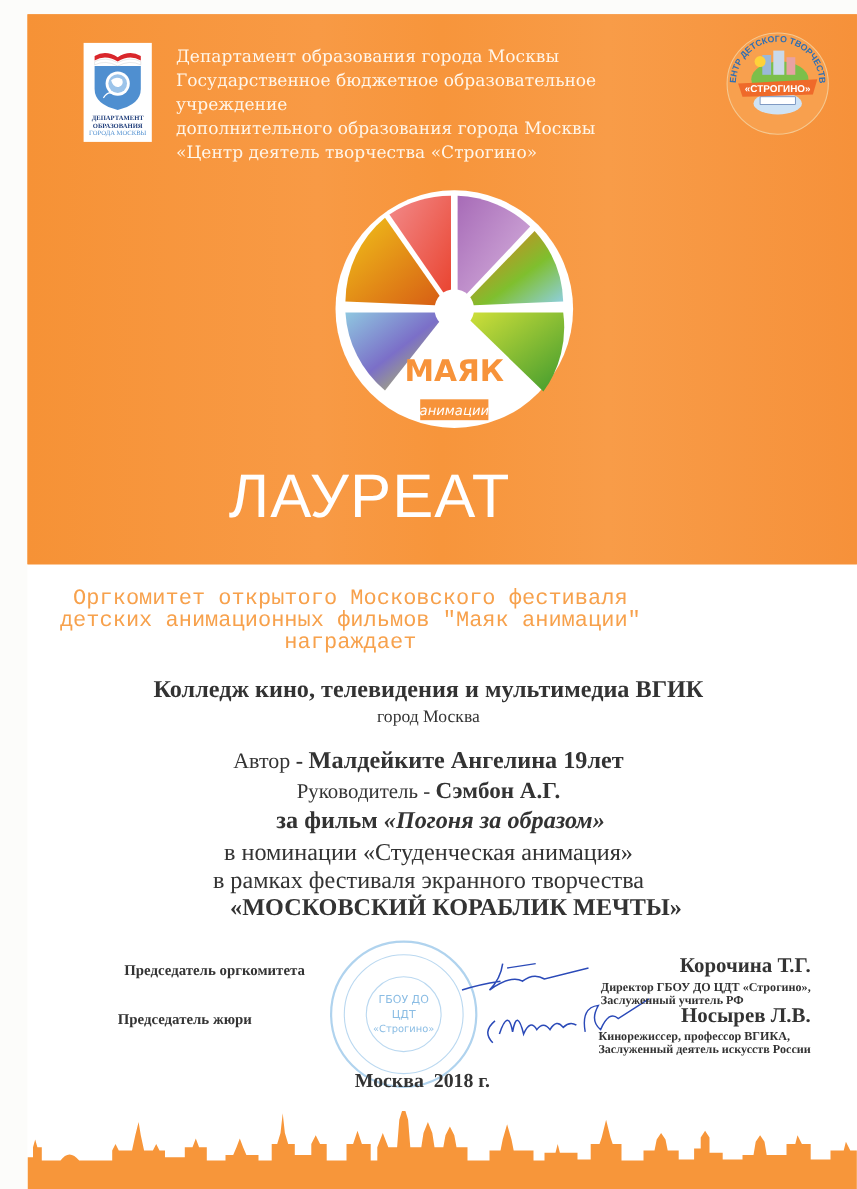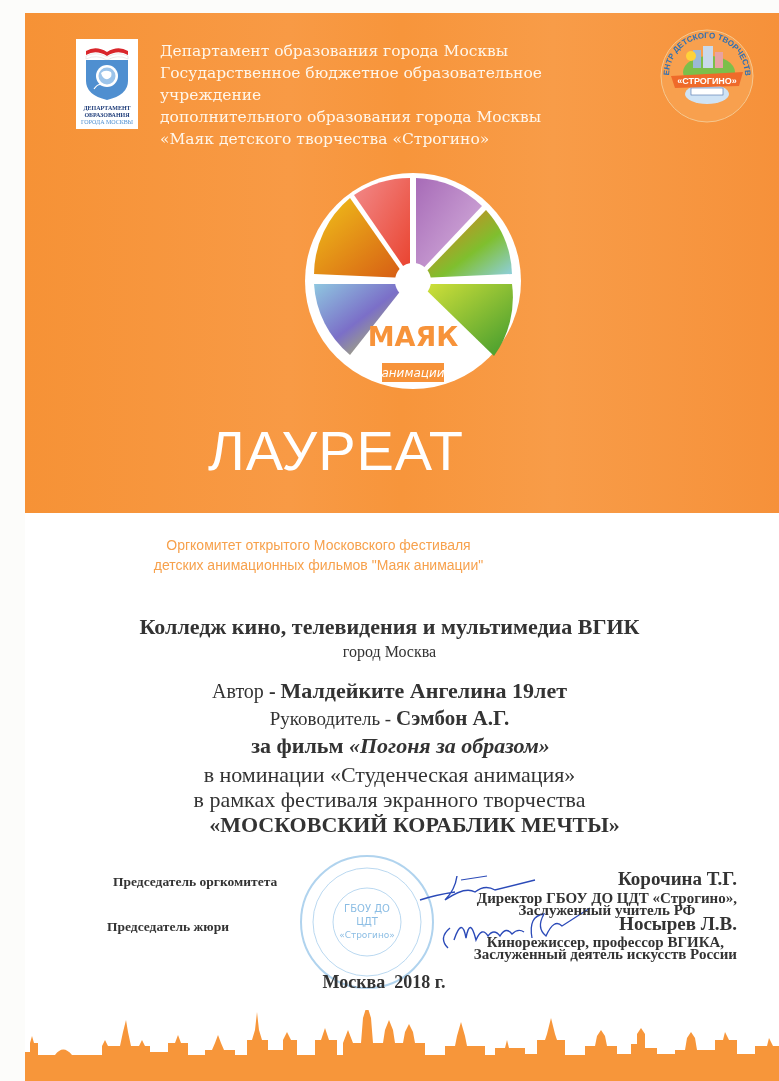--- a/index.html
+++ b/index.html
@@ -6,38 +6,38 @@
   body { width: 779px; height: 1081px; background: #fcfcfa; position: relative; overflow: hidden; font-family: "Liberation Serif", serif; }
   .sheet { position: absolute; left: 25px; top: 13px; width: 754px; height: 1068px; background: #ffffff; }
   .top-band { position: absolute; left: 25px; top: 13px; width: 754px; height: 500px; background: #f7933a; background-image: linear-gradient(90deg, #f69236 0%, #f89a45 35%, #f7953b 50%, #f89c48 70%, #f6913a 100%); }
   .dept-logo { position: absolute; left: 76px; top: 39px; width: 62px; height: 90px; background: #ffffff; }
   .dept-logo svg { position: absolute; left: 6px; top: 4px; }
   .dept-logo .cap { position: absolute; left: 0; width: 62px; text-align: center; font-family: "Liberation Serif", serif; font-size: 6px; font-weight: bold; color: #1f3d7a; line-height: 7px; }
   .header-text { position: absolute; left: 160px; top: 40px; width: 480px; color: #fff6ea; font-family: "DejaVu Serif", serif; font-size: 15.5px; line-height: 22px; }
   .center-logo-right { position: absolute; left: 655px; top: 24px; width: 104px; height: 104px; }
   .wheel { position: absolute; left: 302px; top: 170px; width: 222px; height: 222px; }
   .title { position: absolute; left: 0; width: 672px; top: 418px; text-align: center; font-family: "Liberation Sans", sans-serif; font-size: 56px; color: #ffffff; letter-spacing: 1px; }
-  .org-text { position: absolute; left: 0; width: 637px; top: 535px; text-align: center; font-family: Liberation Sans, sans-serif; font-size: 14px; line-height: 20px; color: #f7a14c; }
+  .org-text { position: absolute; left: 0; width: 637px; top: 535px; text-align: center; font-family: Liberation Mono, monospace; font-size: 20px; line-height: 20px; color: #f7a14c; }
   .body-text { position: absolute; left: 0; width: 779px; text-align: center; color: #333333; }
   .b-college { top: 614px; font-size: 22px; font-weight: bold; }
   .b-city { top: 643px; font-size: 16px; }
   .b-author { top: 678px; font-size: 20px; }
   .b-author .lbl { font-size: 20px; }
   .b-author .val { font-weight: bold; font-size: 22px; }
   .b-lead { top: 706px; font-size: 19px; }
   .b-lead .val { font-weight: bold; font-size: 21px; }
   .b-film { top: 733px; font-size: 22px; font-weight: bold; padding-left: 11px; }
   .b-film i { font-style: italic; }
   .b-nom { top: 762px; font-size: 22px; }
   .b-nom .val { font-weight: normal; }
   .b-frame { top: 787px; font-size: 22px; }
   .b-fest { top: 812px; font-size: 22px; font-weight: bold; padding-left: 25px; }
   .sig-left { position: absolute; font-family: "Liberation Serif", serif; font-weight: bold; font-size: 13.5px; color: #333; }
   .sig-right-name { position: absolute; right: 42px; font-weight: bold; font-size: 19px; color: #333; }
-  .sig-right-sub { position: absolute; right: 42px; text-align: center; font-weight: bold; font-size: 15px; color: #333; line-height: 12px; margin-left: 32px; }
+  .sig-right-sub { position: absolute; right: 42px; text-align: left; font-weight: bold; font-size: 11px; color: #333; line-height: 12px; margin-left: 32px; }
   .stamp { position: absolute; left: 297px; top: 852px; width: 140px; height: 140px; }
   .signature { position: absolute; }
   .place-date { position: absolute; left: 0; width: 768px; top: 972px; text-align: center; font-family: "Liberation Serif", serif; font-weight: bold; font-size: 18px; color: #333; }
   .skyline { position: absolute; left: 25px; top: 1010px; width: 754px; height: 71px; }
 </style>
 </head>
 <body>
 
 <div class="sheet"></div>
 <div class="top-band"></div>
@@ -54,21 +54,21 @@
   </svg>
   <div class="cap" style="top:66px">ДЕПАРТАМЕНТ</div>
   <div class="cap" style="top:73px">ОБРАЗОВАНИЯ</div>
   <div class="cap" style="top:80px; color:#4f8fd0; font-weight:normal">ГОРОДА МОСКВЫ</div>
 </div>
 
 <div class="header-text">
   <div>Департамент образования города Москвы</div>
   <div>Государственное бюджетное образовательное учреждение</div>
   <div>дополнительного образования города Москвы</div>
-  <div>«Маяк детского творчества «Строгино»</div>
+  <div>«Центр деятель творчества «Строгино»</div>
 </div>
 
 <div class="center-logo-right">
   <svg width="104" height="104" viewBox="0 0 104 104">
     <defs>
       <path id="arcTop" d="M14 52 A38 38 0 0 1 90 52"></path>
     </defs>
     <circle cx="52" cy="52" r="46" fill="#f8a04e" stroke="#f5c890" stroke-width="1"></circle>
     <text font-family="Liberation Sans, sans-serif" font-size="8" font-weight="bold" fill="#2f6fb3">
       <textPath href="#arcTop" startOffset="50%" text-anchor="middle">ЦЕНТР ДЕТСКОГО ТВОРЧЕСТВА</textPath>
@@ -128,20 +128,21 @@
     <text x="111" y="176" text-anchor="middle" font-family="DejaVu Sans, sans-serif" font-size="27" font-weight="bold" fill="#f7933a">МАЯК</text>
     <text x="111" y="207" text-anchor="middle" font-family="DejaVu Sans, sans-serif" font-size="12" font-style="italic" fill="#ffffff">анимации</text>
   </svg>
 </div>
 
 <div class="title">ЛАУРЕАТ</div>
 
 <div class="org-text">
   <div>Оргкомитет открытого Московского фестиваля</div>
   <div>детских анимационных фильмов "Маяк анимации"</div>
+  <div>награждает</div>
 </div>
 
 <div class="body-text b-college">Колледж кино, телевидения и мультимедиа ВГИК</div>
 <div class="body-text b-city">город Москва</div>
 
 <div class="body-text b-author">
   <span class="lbl">Автор</span><b> - </b><span class="val">Малдейките Ангелина 19лет</span>
 </div>
 
 <div class="body-text b-lead">

